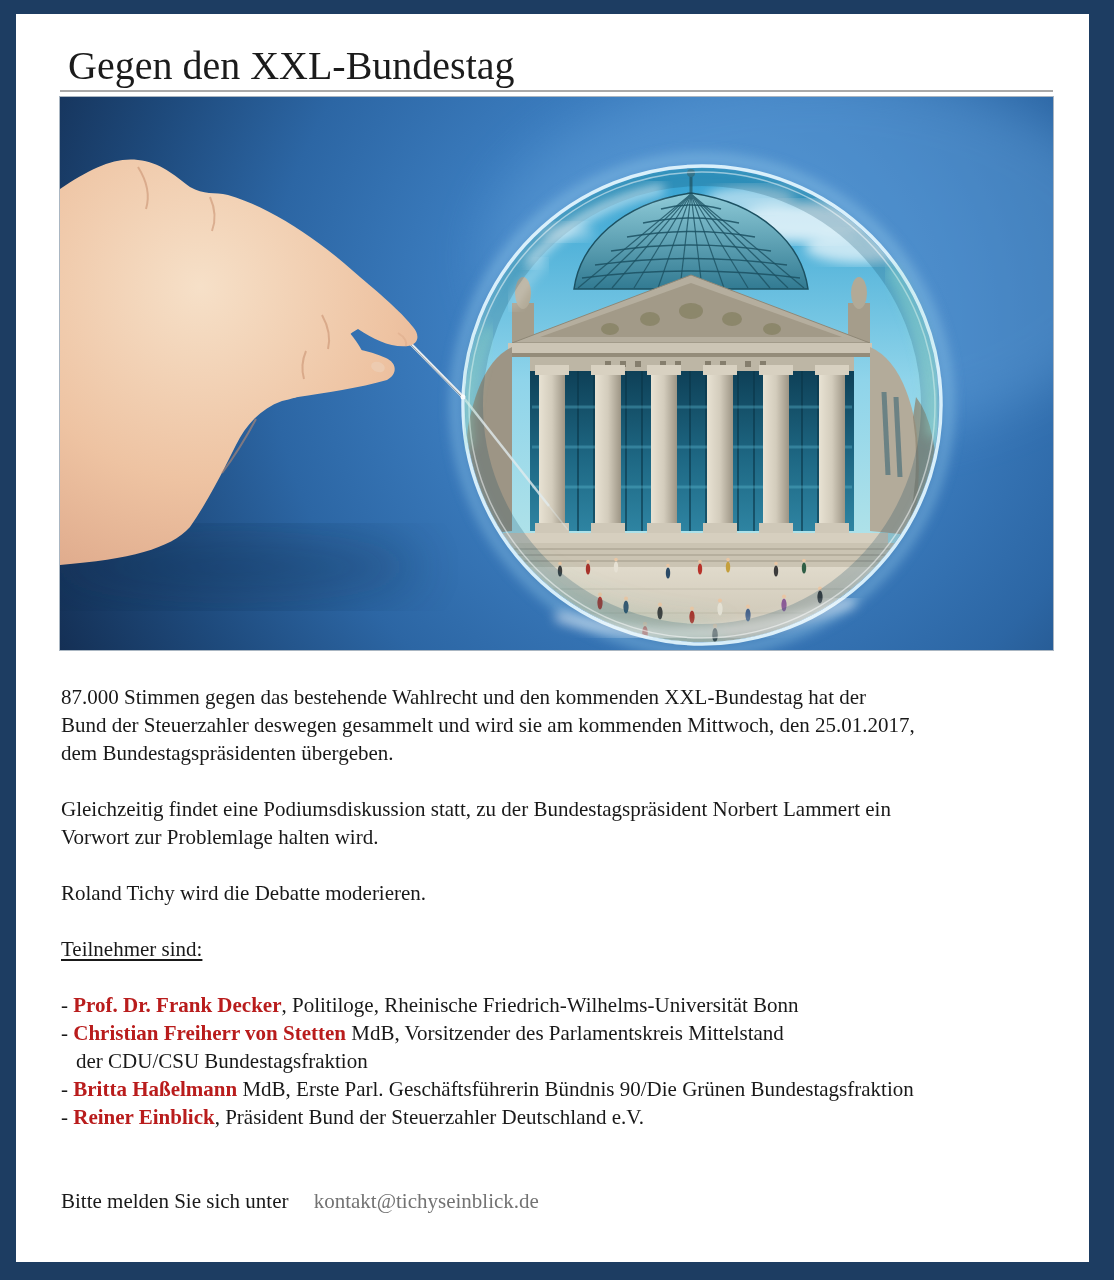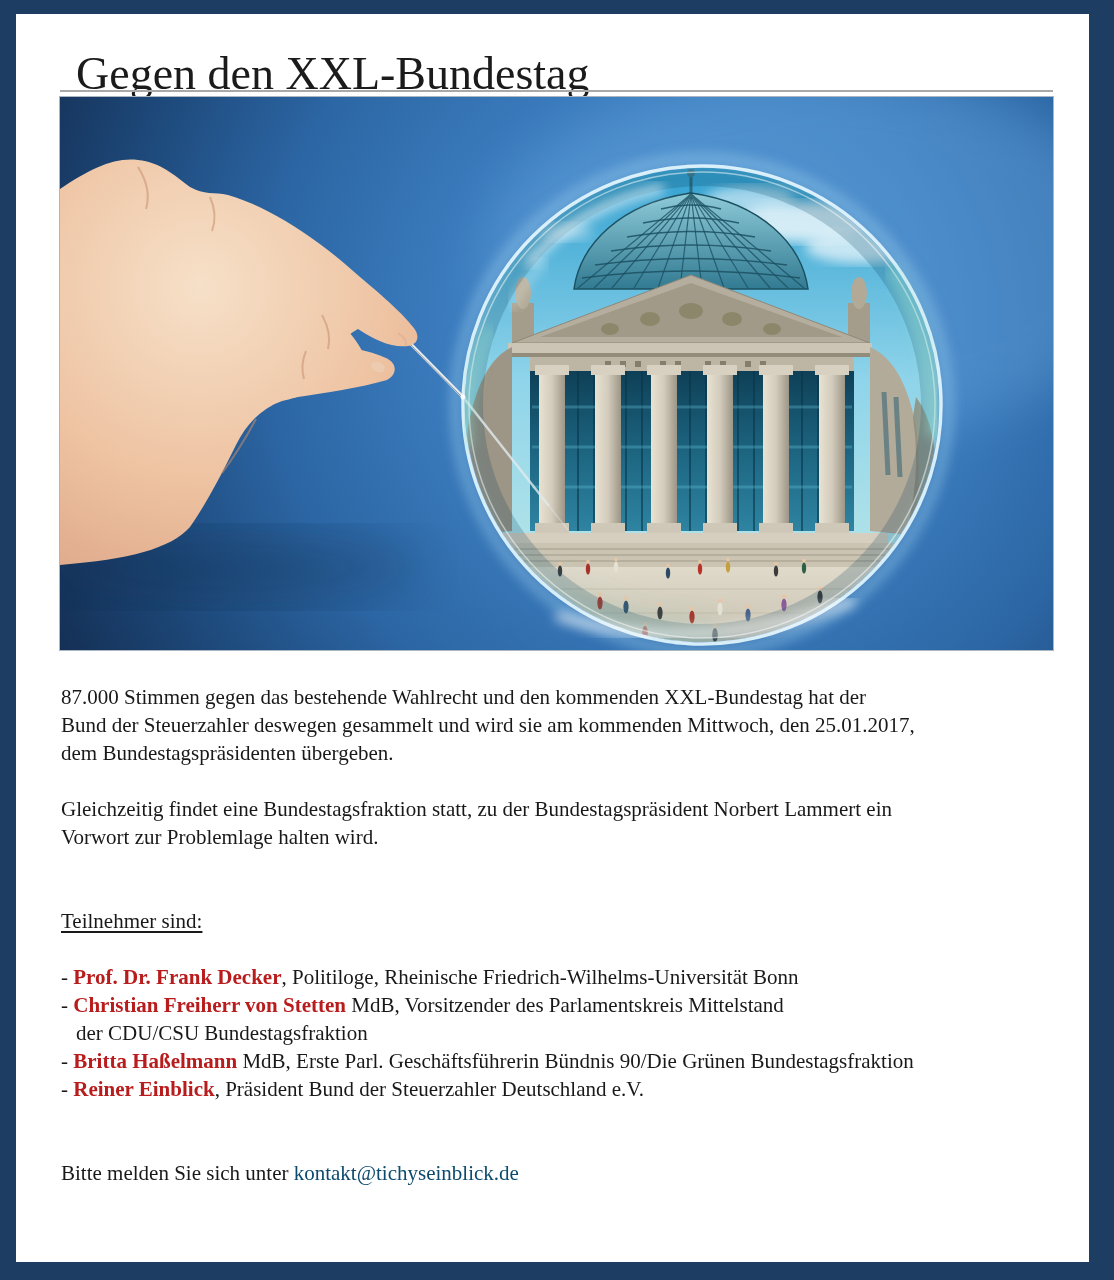--- a/index.html
+++ b/index.html
@@ -6,41 +6,41 @@
   body{
     width:1114px;height:1280px;position:relative;overflow:hidden;
     background:#1d3d62;
     font-family:"Liberation Serif", serif;
   }
   .page{
     position:absolute;left:16px;top:14px;width:1073px;height:1248px;
     background:#ffffff;overflow:hidden;
   }
   .headline{
-    position:absolute;left:44px;top:17px;margin:16px;
-    font-size:46px;line-height:54px;font-weight:400;
+    position:absolute;left:44px;top:17px;margin:8px;
+    font-size:40px;line-height:54px;font-weight:400;
     color:#1b1b1b;letter-spacing:0px;white-space:pre;
   }
   .rule{
     position:absolute;left:44px;top:76px;width:993px;height:2px;
     background:#a9a9a9;
   }
   .photo{
     position:absolute;left:44px;top:83px;width:993px;height:553px;
     outline:1px solid #aab6c2;
   }
   .content{
     position:absolute;left:45px;top:669px;width:1005px;
     font-size:21px;line-height:28px;color:#191919;font-family:Liberation Serif, serif;
   }
   .line{white-space:pre;height:28px;}
   .line b{font-weight:700;color:#b91c1c;}
   .indent{padding-left:15px;}
   .u{text-decoration:underline;text-underline-offset:3px;text-align:right;}
-  .email{color:#0c4a6e;cursor:pointer;text-decoration:none;}
+  .email{color:#737373;cursor:pointer;text-decoration:none;margin-left:20px;}
 </style>
 </head>
 <body>
 
 <div class="page">
 
   <h1 class="headline">Gegen den XXL-Bundestag</h1>
   <div class="rule"></div>
 
   <svg class="photo" viewBox="0 0 993 553" role="img">
@@ -386,23 +386,24 @@
         <path d="M 338 236 Q 348 242 346 250" opacity="0.4"></path>
       </g>
     </g>
   </svg>
 
   <div class="content">
     <div class="line">87.000 Stimmen gegen das bestehende Wahlrecht und den kommenden XXL-Bundestag hat der</div>
     <div class="line">Bund der Steuerzahler deswegen gesammelt und wird sie am kommenden Mittwoch, den 25.01.2017,</div>
     <div class="line">dem Bundestagspräsidenten übergeben.</div>
     <div class="line"></div>
-    <div class="line">Gleichzeitig findet eine Bundestagsfraktion statt, zu der Bundestagspräsident Norbert Lammert ein</div>
+    <div class="line">Gleichzeitig findet eine Podiumsdiskussion statt, zu der Bundestagspräsident Norbert Lammert ein</div>
     <div class="line">Vorwort zur Problemlage halten wird.</div>
     <div class="line"></div>
+    <div class="line">Roland Tichy wird die Debatte moderieren.</div>
     <div class="line"></div>
     <div class="line"><span class="u">Teilnehmer sind:</span></div>
     <div class="line"></div>
 
     <div class="line"><span>- </span><b>Prof. Dr. Frank Decker</b><span>, Politiloge, Rheinische Friedrich-Wilhelms-Universität Bonn</span></div>
     <div class="line"><span>- </span><b>Christian Freiherr von Stetten</b><span> MdB, Vorsitzender des Parlamentskreis Mittelstand</span></div>
     <div class="line indent">der CDU/CSU Bundestagsfraktion</div>
     <div class="line"><span>- </span><b>Britta Haßelmann</b><span> MdB, Erste Parl. Geschäftsführerin Bündnis 90/Die Grünen Bundestagsfraktion</span></div>
     <div class="line"><span>- </span><b>Reiner Einblick</b><span>, Präsident Bund der Steuerzahler Deutschland e.V.</span></div>
 

